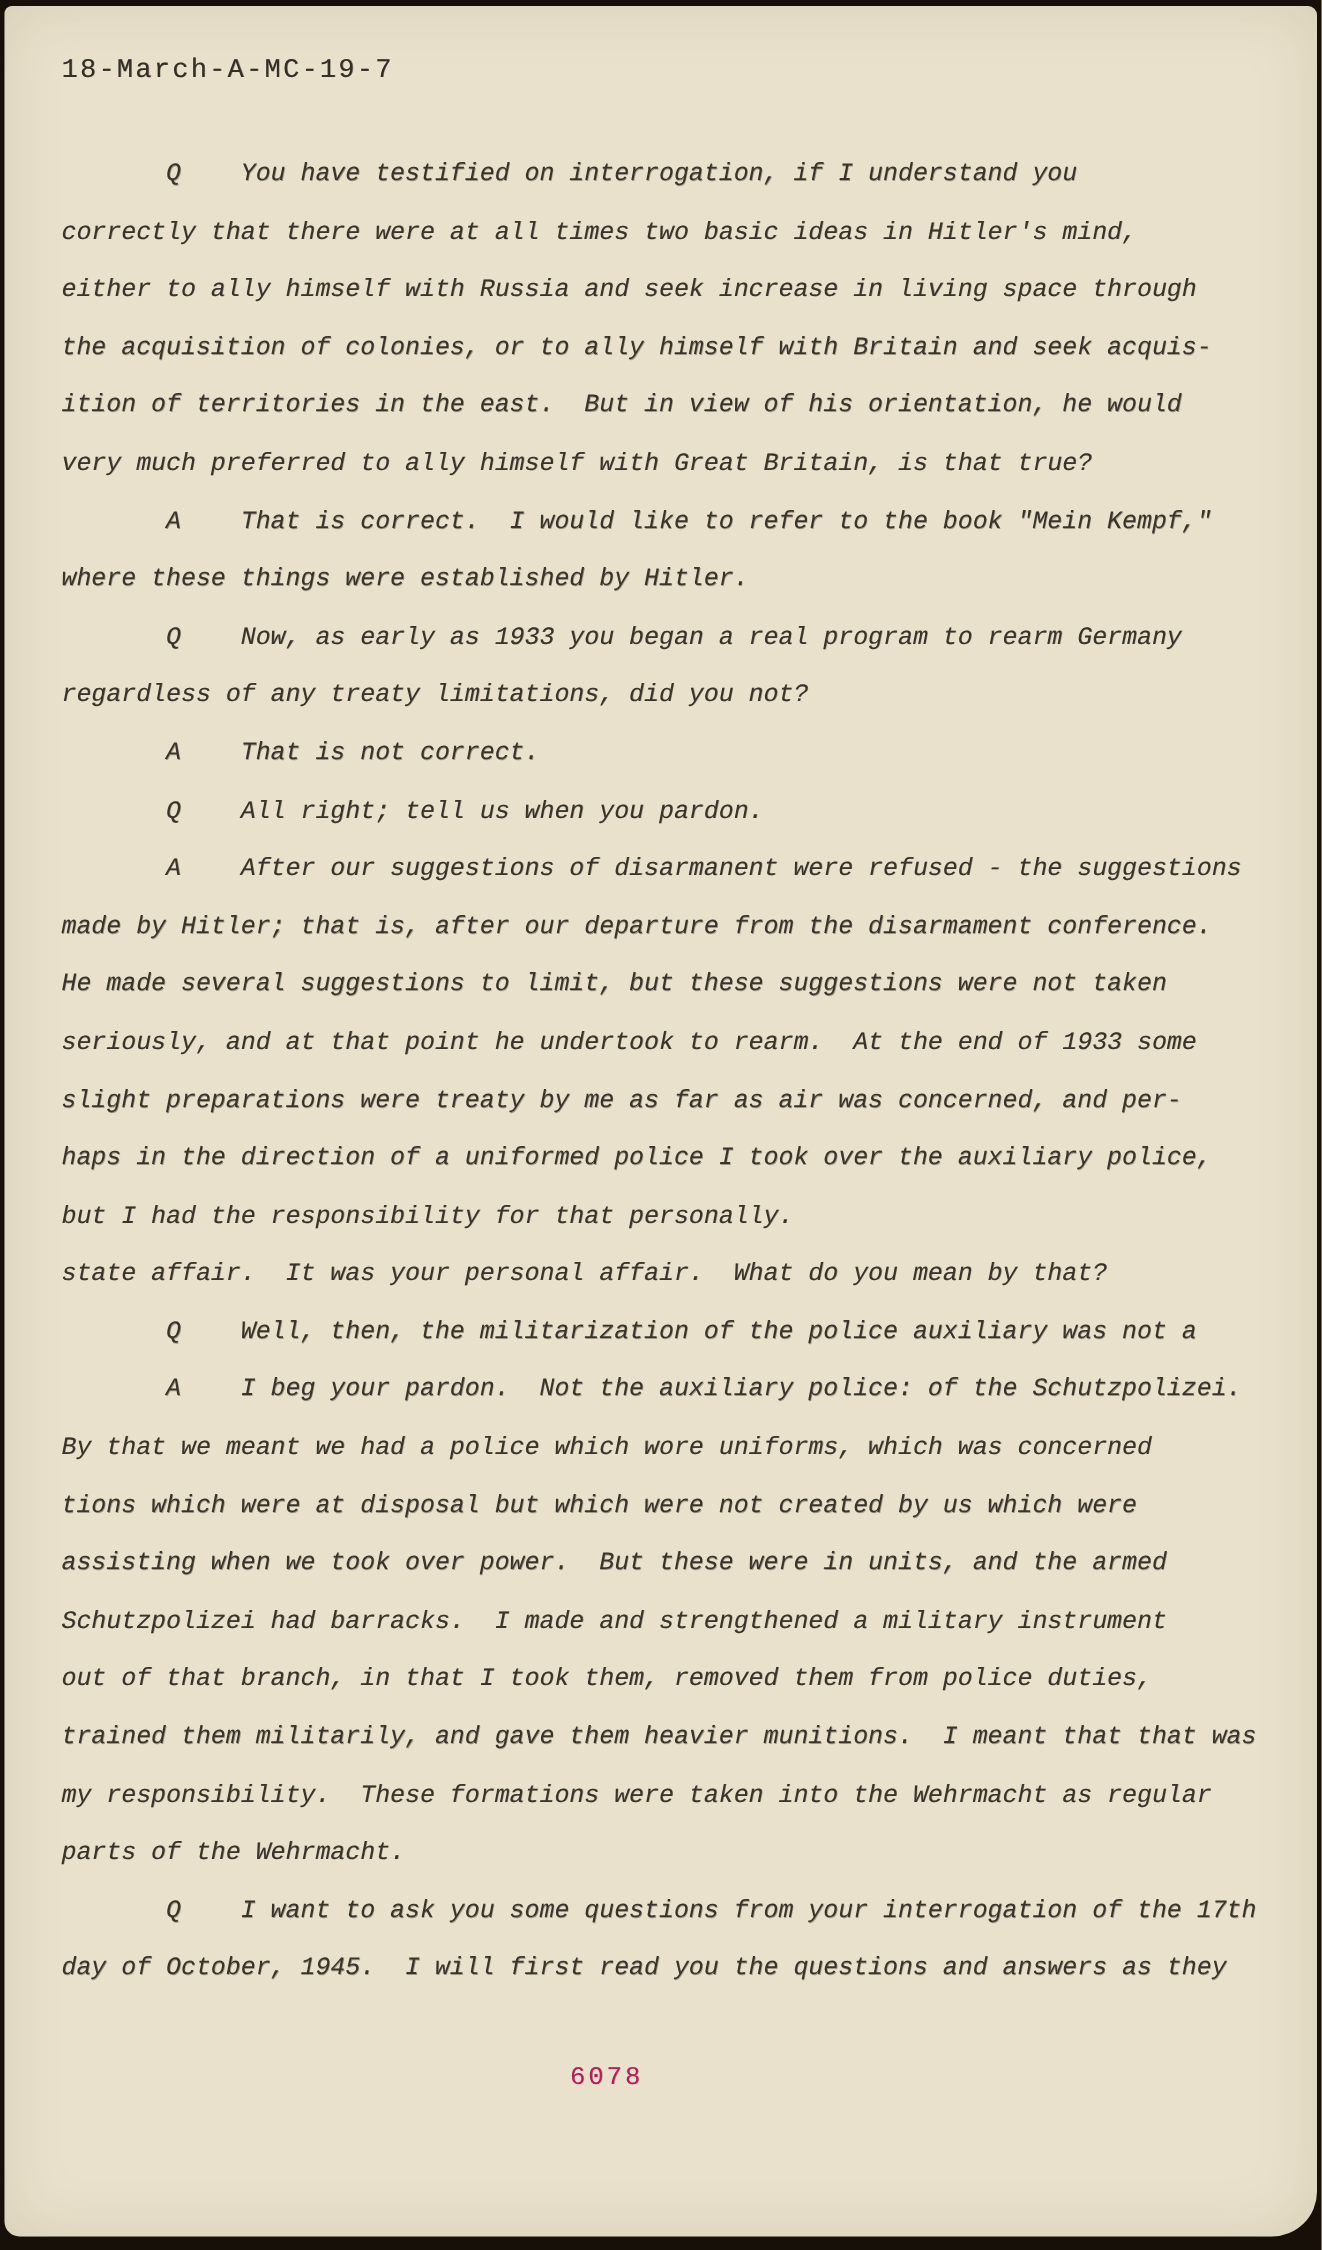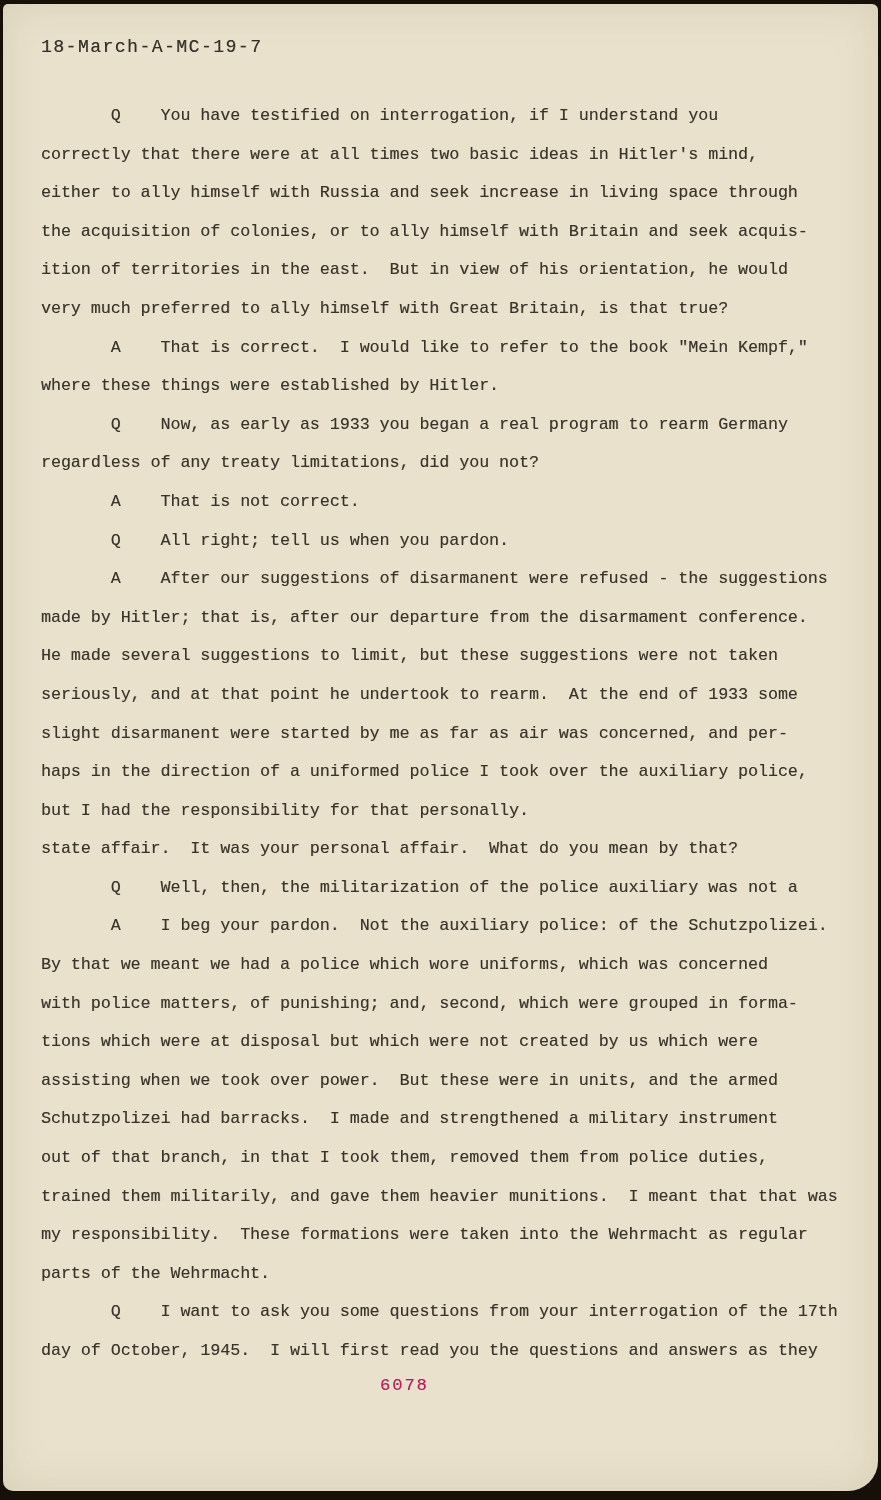--- a/index.html
+++ b/index.html
@@ -47,20 +47,21 @@
     top: 93px;
     width: 820px;
     font-size: 16.6px;
     line-height: 38.6px;
     color: #39342b;
     text-shadow: 0.4px 0.4px 0.3px rgba(45,40,30,0.4);
   }
   .line {
     white-space: pre;
     height: 38.6px;
+    font-style: italic;
   }
   .page-number {
     position: absolute;
     left: 377px;
     top: 1372px;
     font-size: 17px;
     letter-spacing: 2px;
     color: #be185d;
     text-shadow: 0.4px 0.4px 0.3px rgba(45,40,30,0.35);
   }
@@ -81,28 +82,27 @@
       <div class="line">       A    That is correct.  I would like to refer to the book "Mein Kempf,"</div>
       <div class="line">where these things were established by Hitler.</div>
       <div class="line">       Q    Now, as early as 1933 you began a real program to rearm Germany</div>
       <div class="line">regardless of any treaty limitations, did you not?</div>
       <div class="line">       A    That is not correct.</div>
       <div class="line">       Q    All right; tell us when you pardon.</div>
       <div class="line">       A    After our suggestions of disarmanent were refused - the suggestions</div>
       <div class="line">made by Hitler; that is, after our departure from the disarmament conference.</div>
       <div class="line">He made several suggestions to limit, but these suggestions were not taken</div>
       <div class="line">seriously, and at that point he undertook to rearm.  At the end of 1933 some</div>
-      <div class="line">slight disarmanent were started by me as far as air was concerned, and per-</div>
+      <div class="line">slight preparations were treaty by me as far as air was concerned, and per-</div>
       <div class="line">haps in the direction of a uniformed police I took over the auxiliary police,</div>
       <div class="line">but I had the responsibility for that personally.</div>
       <div class="line">state affair.  It was your personal affair.  What do you mean by that?</div>
       <div class="line">       Q    Well, then, the militarization of the police auxiliary was not a</div>
       <div class="line">       A    I beg your pardon.  Not the auxiliary police: of the Schutzpolizei.</div>
       <div class="line">By that we meant we had a police which wore uniforms, which was concerned</div>
-      <div class="line">with police matters, of punishing; and, second, which were grouped in forma-</div>
       <div class="line">tions which were at disposal but which were not created by us which were</div>
       <div class="line">assisting when we took over power.  But these were in units, and the armed</div>
       <div class="line">Schutzpolizei had barracks.  I made and strengthened a military instrument</div>
       <div class="line">out of that branch, in that I took them, removed them from police duties,</div>
       <div class="line">trained them militarily, and gave them heavier munitions.  I meant that that was</div>
       <div class="line">my responsibility.  These formations were taken into the Wehrmacht as regular</div>
       <div class="line">parts of the Wehrmacht.</div>
       <div class="line">       Q    I want to ask you some questions from your interrogation of the 17th</div>
       <div class="line">day of October, 1945.  I will first read you the questions and answers as they</div>
     </div>

